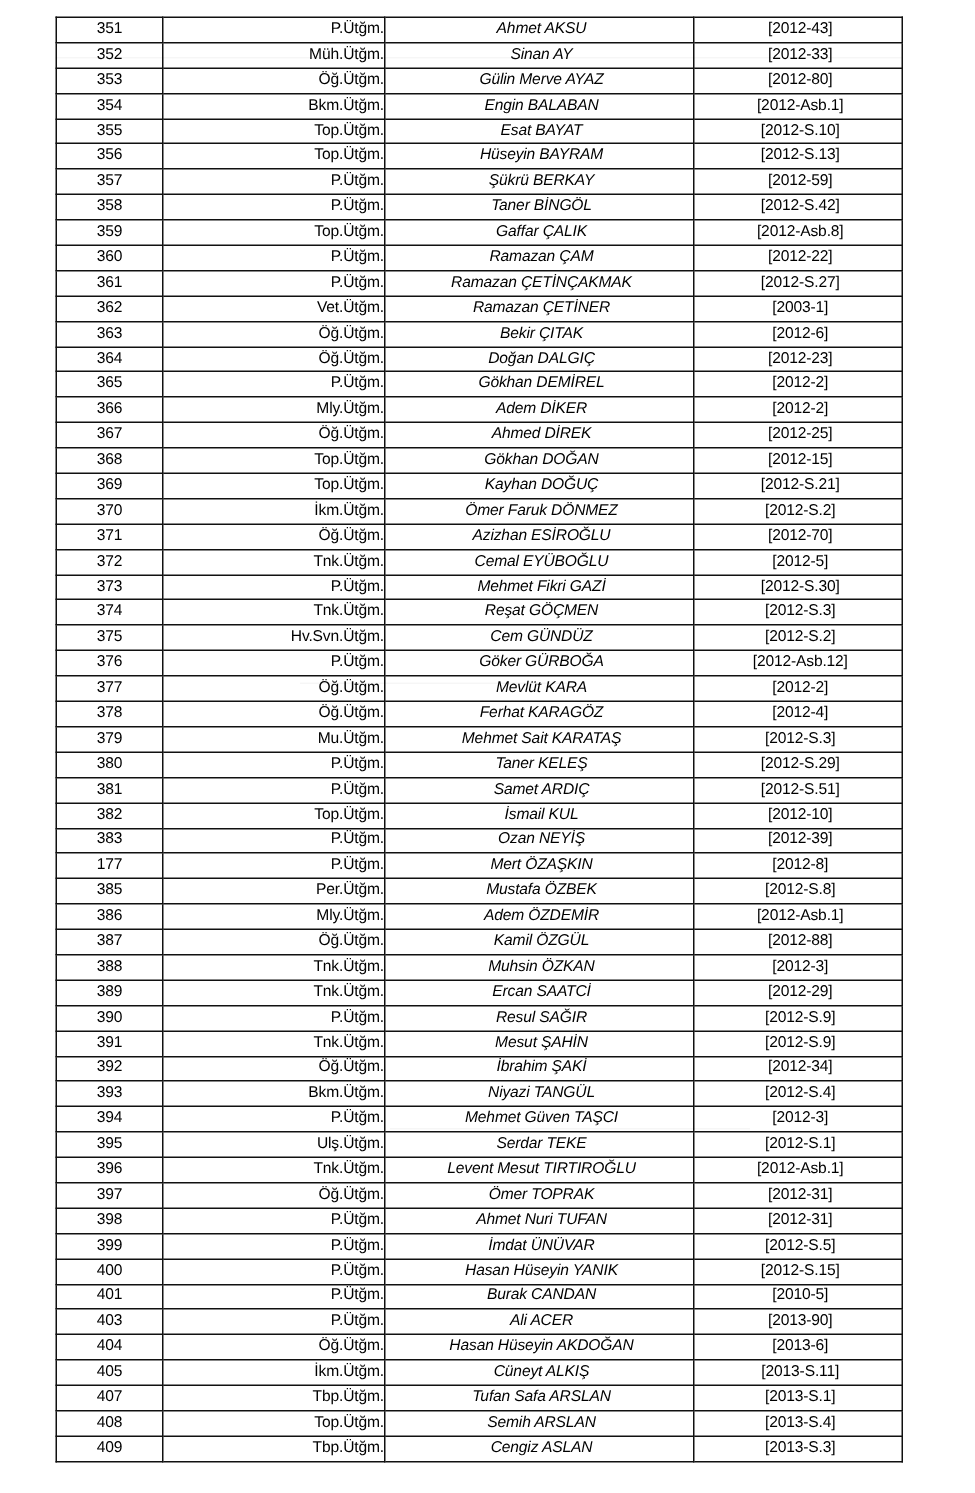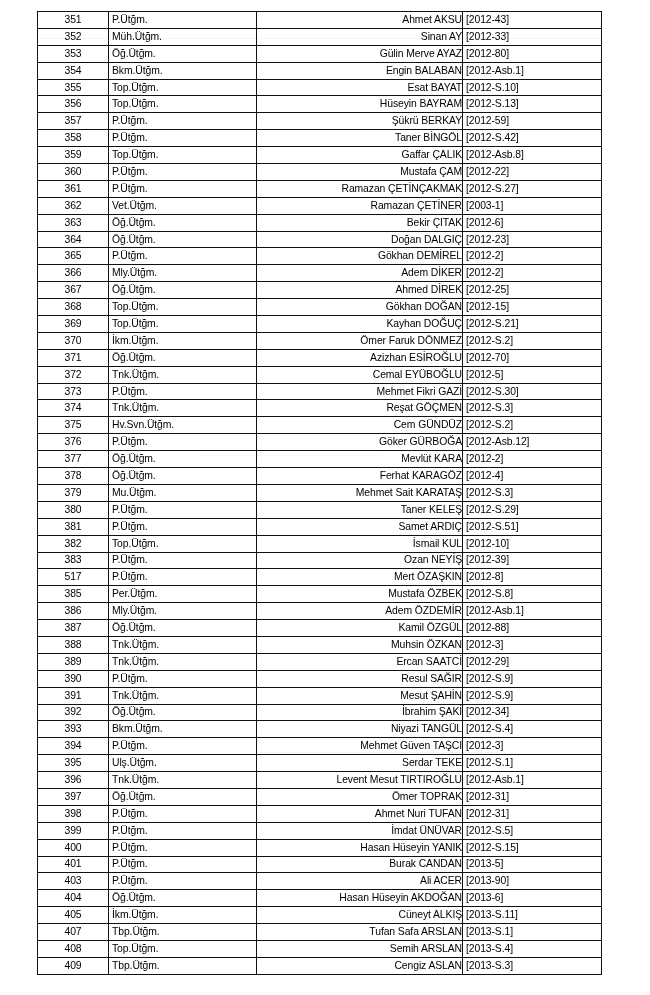--- a/index.html
+++ b/index.html
@@ -48,27 +48,28 @@
     white-space: nowrap;
     overflow: hidden;
     vertical-align: middle;
     letter-spacing: -0.1px;
   }
   .roster-table td.cell-no {
     text-align: center;
     padding: 0;
   }
   .roster-table td.cell-rank {
-    text-align: left;
+    text-align: right;
   }
   .roster-table td.cell-name {
-    text-align: right;
+    text-align: center;
+    font-style: italic;
   }
   .roster-table td.cell-ref {
-    text-align: left;
+    text-align: center;
   }
   
   .scan-blur {
     position: absolute;
     pointer-events: none;
     background: rgba(0,0,0,0.035);
   }
 </style>
 </head>
 <body>
@@ -133,21 +134,21 @@
         </tr>
         <tr>
           <td class="cell-no">359</td>
           <td class="cell-rank">Top.Ütğm.</td>
           <td class="cell-name">Gaffar ÇALIK</td>
           <td class="cell-ref">[2012-Asb.8]</td>
         </tr>
         <tr>
           <td class="cell-no">360</td>
           <td class="cell-rank">P.Ütğm.</td>
-          <td class="cell-name">Mustafa ÇAM</td>
+          <td class="cell-name">Ramazan ÇAM</td>
           <td class="cell-ref">[2012-22]</td>
         </tr>
         <tr>
           <td class="cell-no">361</td>
           <td class="cell-rank">P.Ütğm.</td>
           <td class="cell-name">Ramazan ÇETİNÇAKMAK</td>
           <td class="cell-ref">[2012-S.27]</td>
         </tr>
         <tr>
           <td class="cell-no">362</td>
@@ -275,21 +276,21 @@
           <td class="cell-name">İsmail KUL</td>
           <td class="cell-ref">[2012-10]</td>
         </tr>
         <tr>
           <td class="cell-no">383</td>
           <td class="cell-rank">P.Ütğm.</td>
           <td class="cell-name">Ozan NEYİŞ</td>
           <td class="cell-ref">[2012-39]</td>
         </tr>
         <tr>
-          <td class="cell-no">517</td>
+          <td class="cell-no">177</td>
           <td class="cell-rank">P.Ütğm.</td>
           <td class="cell-name">Mert ÖZAŞKIN</td>
           <td class="cell-ref">[2012-8]</td>
         </tr>
         <tr>
           <td class="cell-no">385</td>
           <td class="cell-rank">Per.Ütğm.</td>
           <td class="cell-name">Mustafa ÖZBEK</td>
           <td class="cell-ref">[2012-S.8]</td>
         </tr>
@@ -380,21 +381,21 @@
         <tr>
           <td class="cell-no">400</td>
           <td class="cell-rank">P.Ütğm.</td>
           <td class="cell-name">Hasan Hüseyin YANIK</td>
           <td class="cell-ref">[2012-S.15]</td>
         </tr>
         <tr>
           <td class="cell-no">401</td>
           <td class="cell-rank">P.Ütğm.</td>
           <td class="cell-name">Burak CANDAN</td>
-          <td class="cell-ref">[2013-5]</td>
+          <td class="cell-ref">[2010-5]</td>
         </tr>
         <tr>
           <td class="cell-no">403</td>
           <td class="cell-rank">P.Ütğm.</td>
           <td class="cell-name">Ali ACER</td>
           <td class="cell-ref">[2013-90]</td>
         </tr>
         <tr>
           <td class="cell-no">404</td>
           <td class="cell-rank">Öğ.Ütğm.</td>

